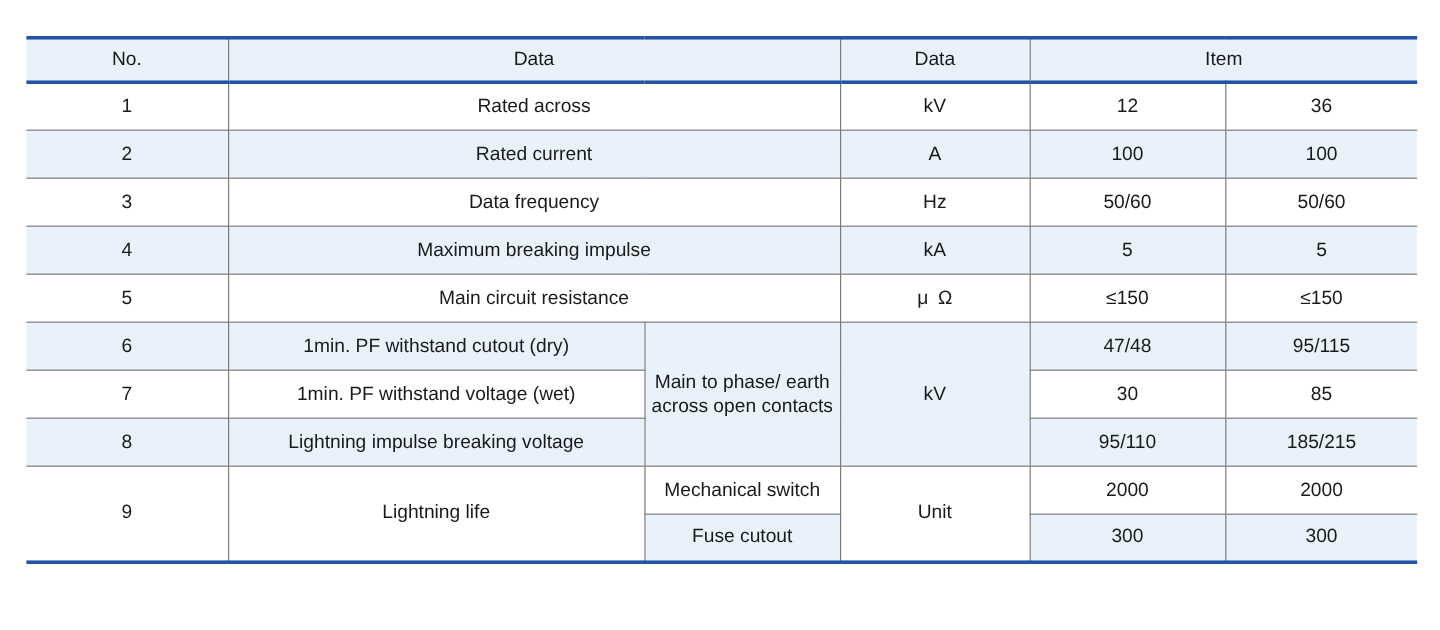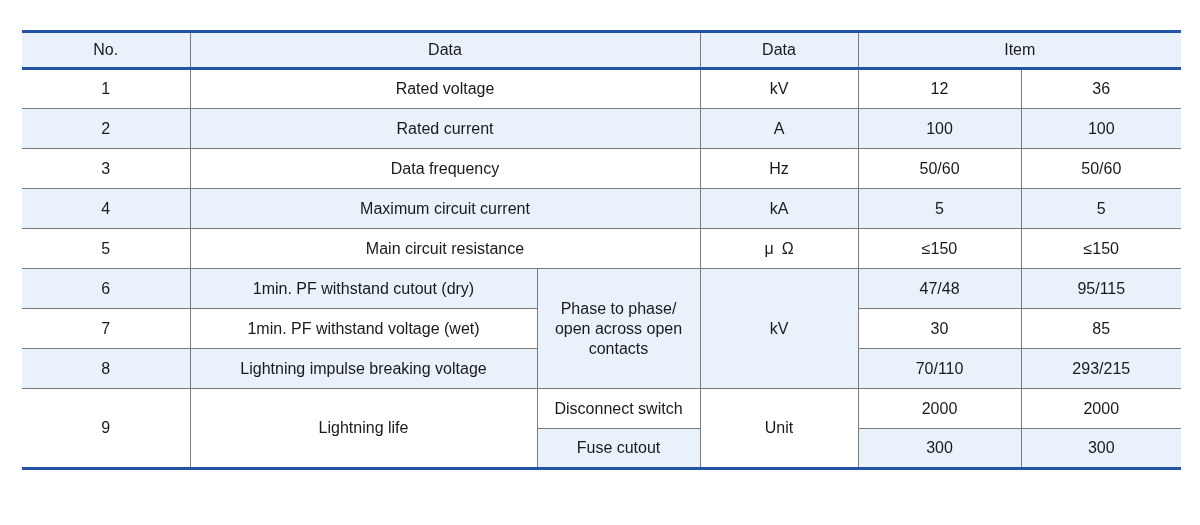--- a/index.html
+++ b/index.html
@@ -63,77 +63,77 @@
       <tr>
         <th class="lb">No.</th>
         <th class="lb" colspan="2">Data</th>
         <th class="lb">Data</th>
         <th class="lb" colspan="2">Item</th>
       </tr>
     </thead>
     <tbody>
       <tr>
         <td class="wh">1</td>
-        <td class="wh" colspan="2">Rated voltage</td>
+        <td class="wh" colspan="2">Rated across</td>
         <td class="wh">kV</td>
         <td class="wh">12</td>
         <td class="wh">36</td>
       </tr>
       <tr>
         <td class="lb">2</td>
         <td class="lb" colspan="2">Rated current</td>
         <td class="lb">A</td>
         <td class="lb">100</td>
         <td class="lb">100</td>
       </tr>
       <tr>
         <td class="wh">3</td>
         <td class="wh" colspan="2">Data frequency</td>
         <td class="wh">Hz</td>
         <td class="wh">50/60</td>
         <td class="wh">50/60</td>
       </tr>
       <tr>
         <td class="lb">4</td>
-        <td class="lb" colspan="2">Maximum circuit current</td>
+        <td class="lb" colspan="2">Maximum breaking impulse</td>
         <td class="lb">kA</td>
         <td class="lb">5</td>
         <td class="lb">5</td>
       </tr>
       <tr>
         <td class="wh">5</td>
         <td class="wh" colspan="2">Main circuit resistance</td>
         <td class="wh">μ Ω</td>
         <td class="wh">≤150</td>
         <td class="wh">≤150</td>
       </tr>
       <tr>
         <td class="lb">6</td>
         <td class="lb">1min. PF withstand cutout (dry)</td>
-        <td class="lb" rowspan="3">Phase to phase/ open across open contacts</td>
+        <td class="lb" rowspan="3">Main to phase/ earth across open contacts</td>
         <td class="lb" rowspan="3">kV</td>
         <td class="lb">47/48</td>
         <td class="lb">95/115</td>
       </tr>
       <tr>
         <td class="wh">7</td>
         <td class="wh">1min. PF withstand voltage (wet)</td>
         <td class="wh">30</td>
         <td class="wh">85</td>
       </tr>
       <tr>
         <td class="lb">8</td>
         <td class="lb">Lightning impulse breaking voltage</td>
-        <td class="lb">70/110</td>
-        <td class="lb">293/215</td>
+        <td class="lb">95/110</td>
+        <td class="lb">185/215</td>
       </tr>
       <tr>
         <td class="wh" rowspan="2">9</td>
         <td class="wh" rowspan="2">Lightning life</td>
-        <td class="wh">Disconnect switch</td>
+        <td class="wh">Mechanical switch</td>
         <td class="wh" rowspan="2">Unit</td>
         <td class="wh">2000</td>
         <td class="wh">2000</td>
       </tr>
       <tr>
         <td class="lb">Fuse cutout</td>
         <td class="lb">300</td>
         <td class="lb">300</td>
       </tr>
     </tbody>

